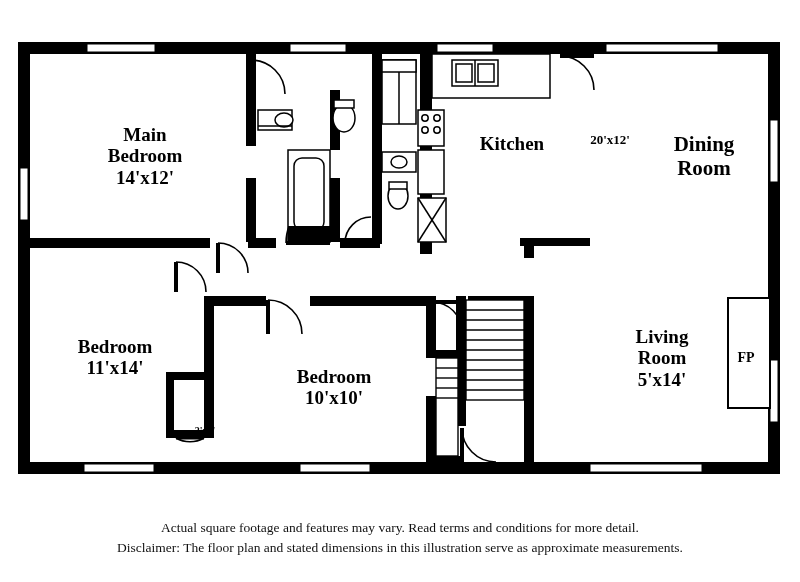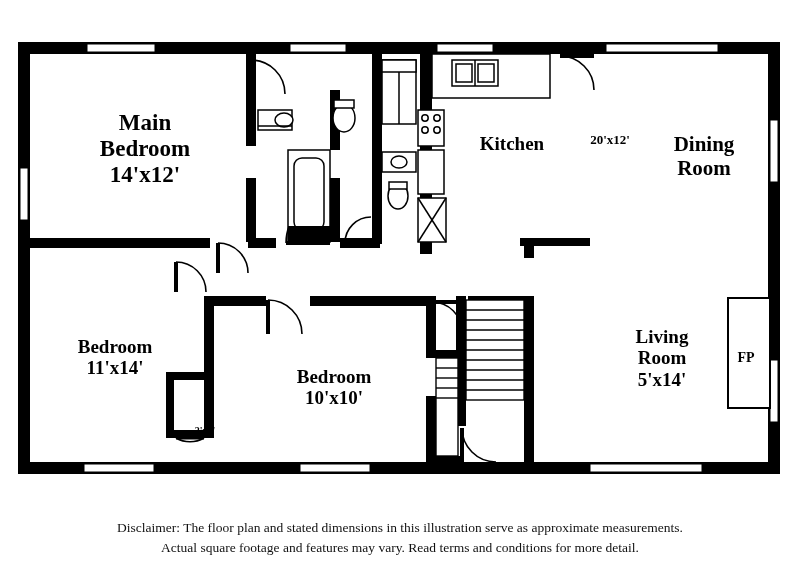--- a/index.html
+++ b/index.html
@@ -24,21 +24,21 @@
   }
   .label {
     position: absolute;
     text-align: center;
     font-family: "Liberation Serif", serif;
     font-weight: bold;
     color: #000;
     line-height: 1.12;
     white-space: pre-line;
   }
-  .lbl-main      { left: 70px;  top: 110px; width: 150px; font-size: 23px; font-family: Liberation Serif, serif; }
+  .lbl-main      { left: 70px;  top: 124px; width: 150px; font-size: 19px; font-family: Liberation Serif, serif; }
   .lbl-bed2      { left: 40px;  top: 336px; width: 150px; font-size: 19px; }
   .lbl-bed3      { left: 258px; top: 366px; width: 152px; font-size: 19px; }
   .lbl-closet    { left: 160px; top: 425px; width: 90px;  font-size: 10px; }
   .lbl-kitchen   { left: 452px; top: 133px; width: 120px; font-size: 19px; }
   .lbl-kdim      { left: 562px; top: 133px; width: 96px;  font-size: 13px; }
   .lbl-dining    { left: 652px; top: 133px; width: 104px; font-size: 21px; }
   .lbl-living    { left: 592px; top: 326px; width: 140px; font-size: 19px; }
   .lbl-fp        { left: 724px; top: 350px; width: 44px;  font-size: 14px; }
 
   #disclaimer {
@@ -241,15 +241,15 @@
 <div class="label lbl-kitchen">Kitchen</div>
 <div class="label lbl-kdim">20'x12'</div>
 <div class="label lbl-dining">Dining
 Room</div>
 <div class="label lbl-living">Living
 Room
 5'x14'</div>
 <div class="label lbl-fp">FP</div>
 
 <div id="disclaimer">
+  <div>Actual square footage and features may vary. Read terms and conditions for more detail.</div>
   <div>Disclaimer: The floor plan and stated dimensions in this illustration serve as approximate measurements.</div>
-  <div>Actual square footage and features may vary. Read terms and conditions for more detail.</div>
 </div>
 
 </body></html>

